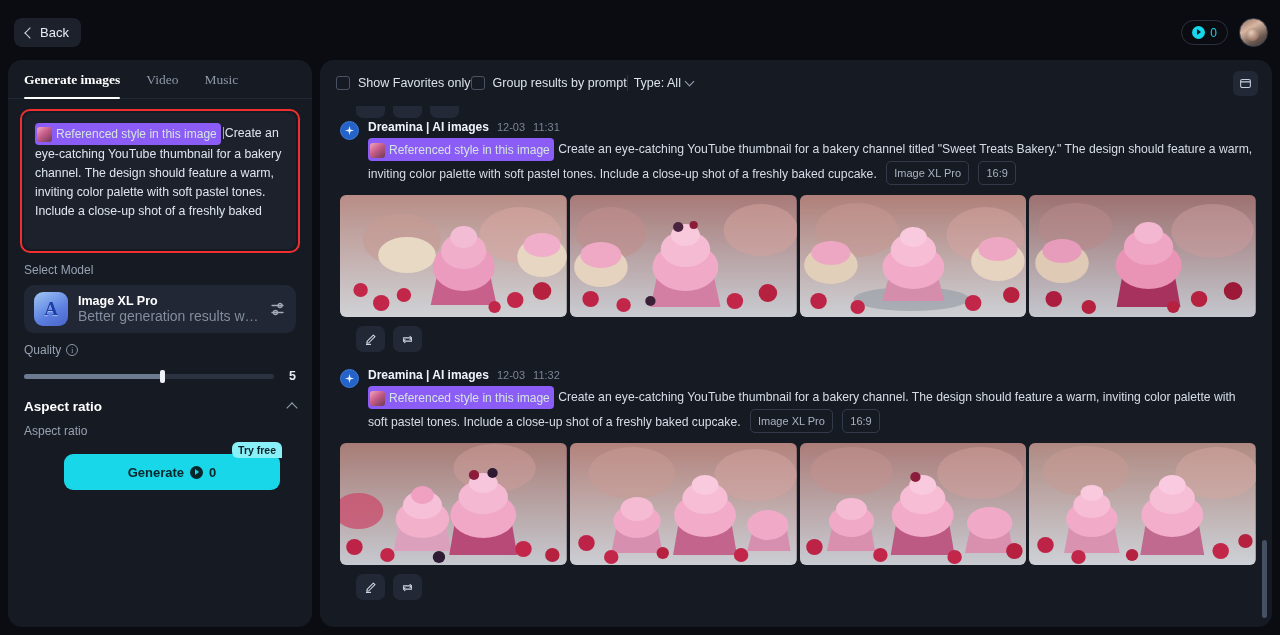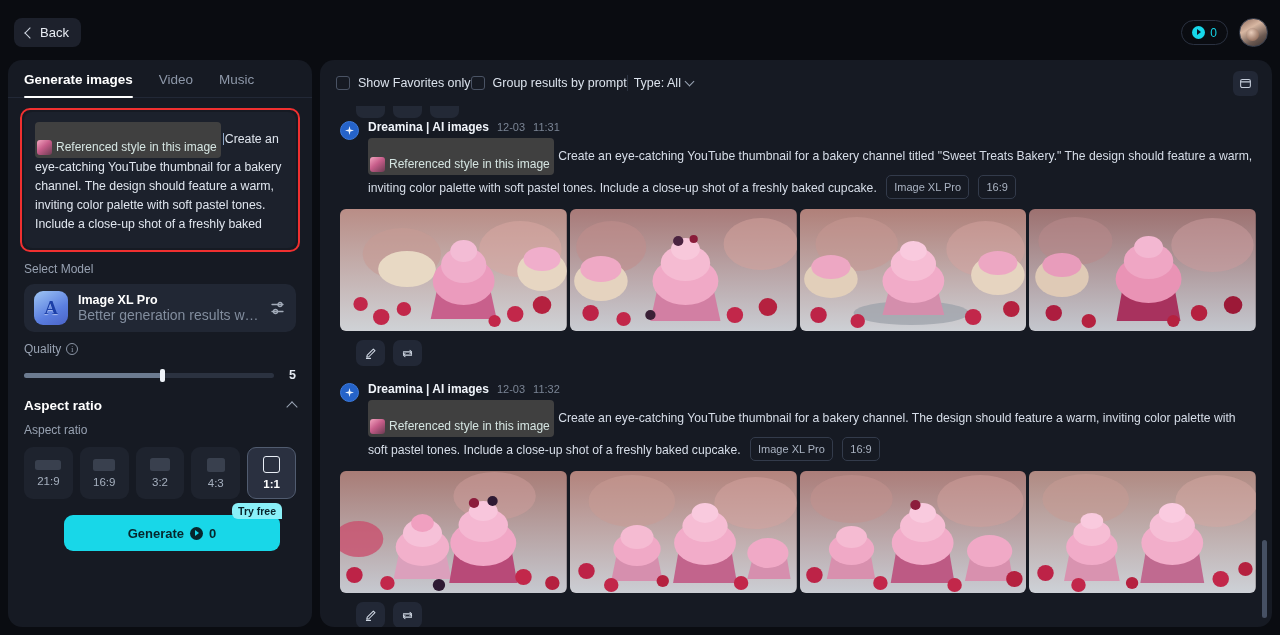--- a/index.html
+++ b/index.html
@@ -43,35 +43,35 @@
     background:radial-gradient(circle at 40% 35%, #e9cdbb, #9b7765 70%);}
 
   
   .left-panel {
     position: absolute; left: 8px; top: 60px;
     width: 304px; height: 567px;
     background: #161a23; border-radius: 14px;
     overflow: hidden;
   }
   .tabs { display: flex; gap: 26px; padding: 12px 16px 0 16px; border-bottom: 1px solid #222836; }
-  .tab { font-size: 13.5px; color: #8d97a8; padding-bottom: 10px; cursor: pointer; position: relative; }
+  .tab { font-size: 13.5px; color: #8d97a8; padding-bottom: 10px; cursor: pointer; position: relative; font-family: Liberation Serif, serif; }
   .tab.active { color: #ffffff; font-weight: bold; }
   .tab.active::after { content: ""; position: absolute; left: 0; right: 0; bottom: -1px; height: 2px; background: #fff; border-radius: 2px; }
 
   .prompt-outline {
     margin: 10px 12px 0 12px; border: 2px solid #f03030; border-radius: 10px; padding: 2px;
   }
   .prompt-box {
     background: #1c212c; border-radius: 8px; padding: 10px 11px 8px 11px; height: 136px;
     position: relative;
   }
   .prompt-text { font-size: 12.3px; line-height: 19px; color: #dfe5ee; }
   .ref-chip {
     display: inline-flex; align-items: center; gap: 4px;
-    background: #404040; border-radius: 4px; padding: 16px 4px 1px 2px;
+    background: #8b5cf6; border-radius: 4px; padding: 2px 4px 1px 2px;
     vertical-align: middle; margin-right: 1px;
   }
   .ref-thumb { width: 15px; height: 15px; border-radius: 3px;
     background: linear-gradient(140deg,#f3a6c0,#c75d8a 45%,#6b3b52); flex: none; }
   .ref-chip span { font-size: 12px; color: #d4e4e1; }
   .caret { display:inline-block; width:1px; height:12px; background:#8fa8c8; vertical-align:-2px; margin:0 1px; }
   .prompt-foot { position: absolute; left: 11px; right: 11px; bottom: 9px; display: flex; align-items: center; justify-content: space-between; }
   .ref-btn {
     display: flex; align-items: center; gap: 6px;
     background: #272d3a; border-radius: 7px; height: 25px; padding: 0 10px;
@@ -244,42 +244,20 @@
         <div class="slider-val">5</div>
       </div>
 
       <div class="section-head">
         <span class="section-title">Aspect ratio</span>
         <span class="chev-up"></span>
       </div>
       <div class="sub-label">
         <span>Aspect ratio</span>
       </div>
-      <div class="ratio-row">
-        <div class="ratio-btn">
-          <span class="ratio-glyph" style="width:26px;height:10px"></span>
-          <span class="ratio-label">21:9</span>
-        </div>
-        <div class="ratio-btn">
-          <span class="ratio-glyph" style="width:22px;height:12px"></span>
-          <span class="ratio-label">16:9</span>
-        </div>
-        <div class="ratio-btn">
-          <span class="ratio-glyph" style="width:20px;height:13px"></span>
-          <span class="ratio-label">3:2</span>
-        </div>
-        <div class="ratio-btn">
-          <span class="ratio-glyph" style="width:18px;height:14px"></span>
-          <span class="ratio-label">4:3</span>
-        </div>
-        <div class="ratio-btn active">
-          <span class="ratio-glyph" style="width:17px;height:17px"></span>
-          <span class="ratio-label">1:1</span>
-        </div>
-      </div>
 
       <div class="generate-wrap">
         <div class="generate-btn">
           <span>Generate</span>
           <span class="gen-coin"></span>
           <span>0</span>
         </div>
         <div class="try-free">Try free</div>
       </div>
     </div>

